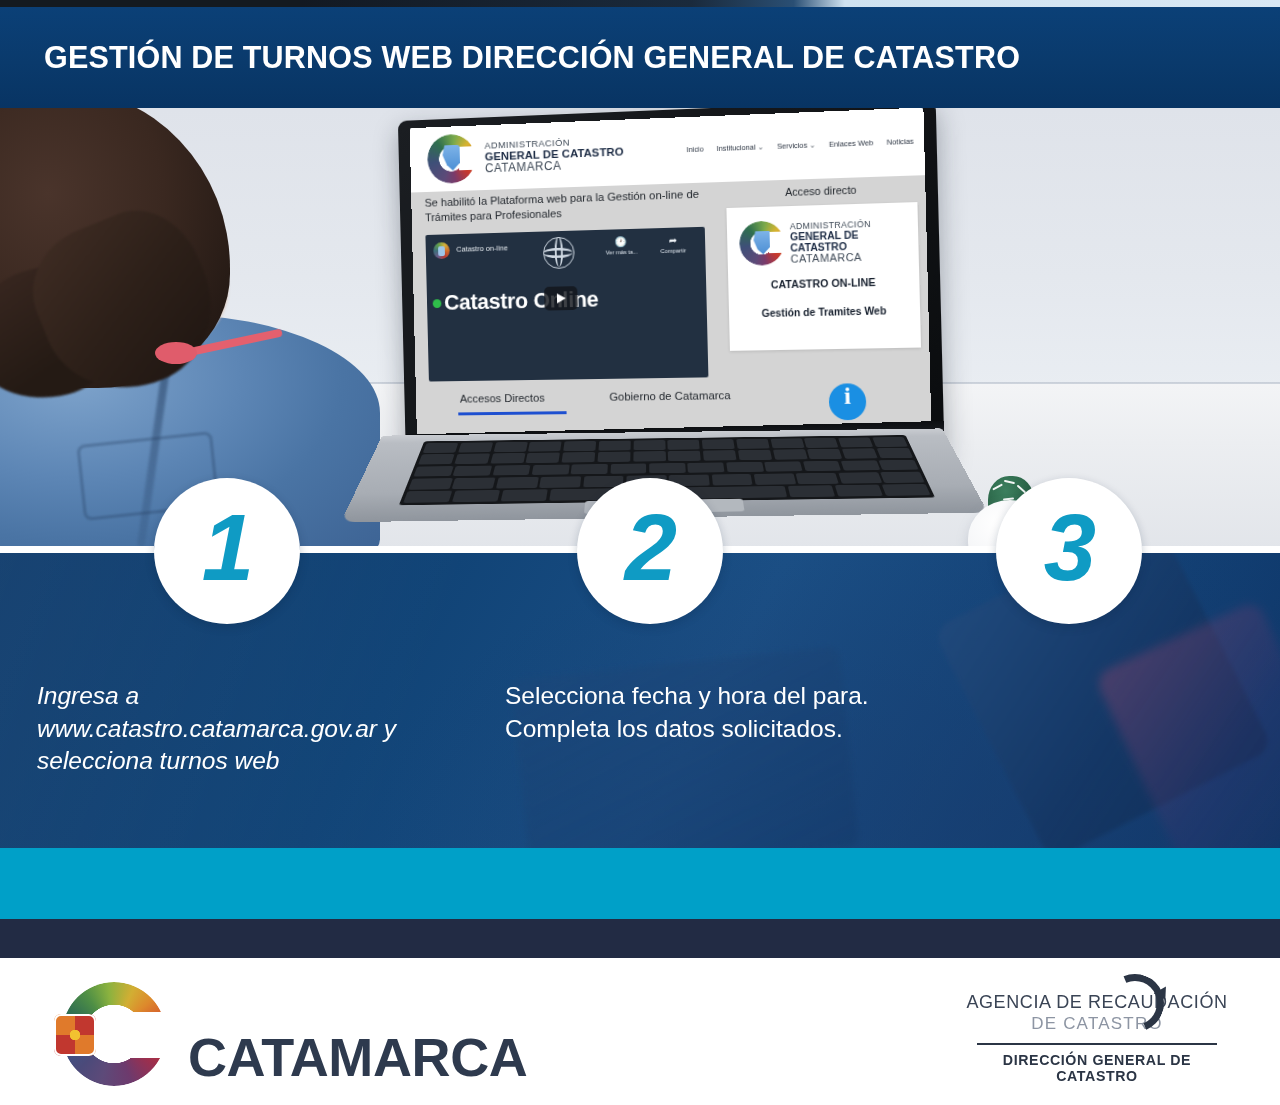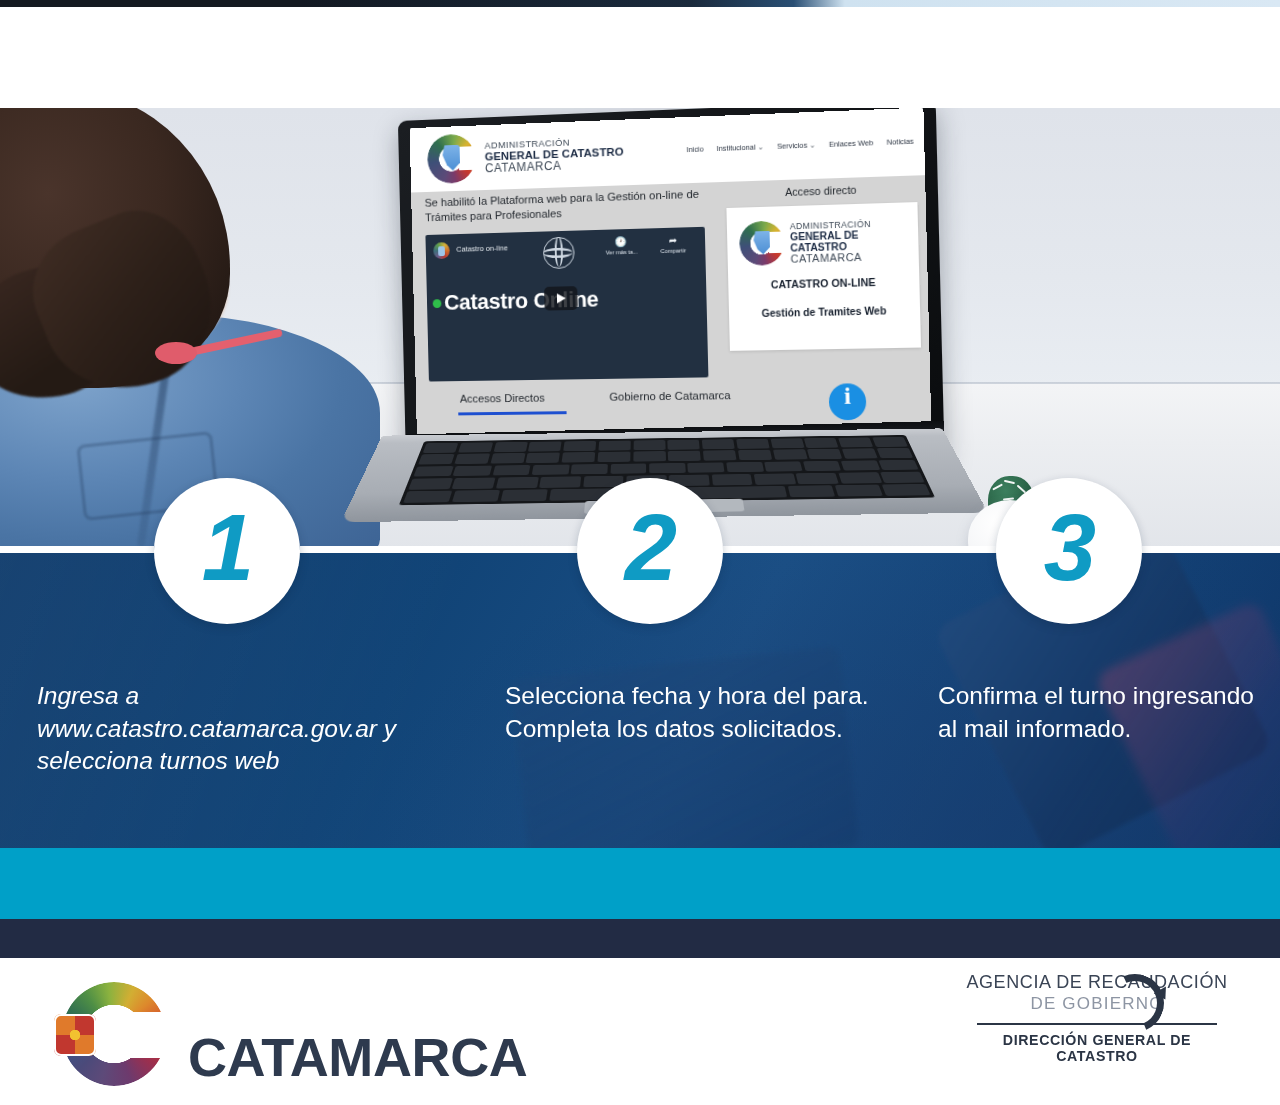--- a/index.html
+++ b/index.html
@@ -426,40 +426,43 @@
     border:7px solid #2b3545;border-radius:50%;
     border-left-color:transparent;border-bottom-color:transparent;
     transform:rotate(22deg);
   }
   .arca-swoosh::after{
     content:"";position:absolute;right:-6px;top:-3px;
     border-left:11px solid #2b3545;border-top:7px solid transparent;border-bottom:7px solid transparent;
     transform:rotate(38deg);
   }
   .arca-s1{
-    text-align:center;font-size:18px;color:#3a4455;letter-spacing:.6px;margin-top:0;
+    text-align:center;font-size:18px;color:#3a4455;letter-spacing:.6px;margin-top:20px;
   }
   .arca-s2{
     text-align:center;font-size:17px;color:#8d95a3;letter-spacing:1.2px;margin-top:1px;
   }
   .arca-rule{
     width:240px;height:2px;background:#2b3545;margin:9px auto 0 auto;
   }
   .arca-s3{
     text-align:center;font-size:14.2px;font-weight:bold;color:#2b3545;letter-spacing:.6px;margin-top:7px;
   }
 </style>
 </head>
 <body>
 
 <div class="page">
 
   <div class="top-strip"></div>
   <div class="top-strip-left"></div>
 
+  <div class="title-bar">
+    <div class="title-text">GESTIÓN DE TURNOS WEB DIRECCIÓN GENERAL DE CATASTRO</div>
+  </div>
 
   <div class="photo">
     <div class="wall"></div>
     <div class="desk-shadow"></div>
     <div class="desk"></div>
 
     <div class="woman">
       <div class="jacket"></div>
       <div class="jacket-seam"></div>
       <div class="jacket-pocket"></div>
@@ -658,35 +661,34 @@
   </div>
   <div class="circle c2">
     <span class="num">2</span>
   </div>
   <div class="circle c3">
     <span class="num">3</span>
   </div>
 
   <div class="step-text st1">Ingresa a www.catastro.catamarca.gov.ar y selecciona turnos web</div>
   <div class="step-text st2">Selecciona fecha y hora del para. Completa los datos solicitados.</div>
-  <div class="step-text st3">Confirma el turno ingresando al mail informado.</div>
 
   <div class="cyan-band"></div>
   <div class="navy-band"></div>
 
   <div class="footer">
     <div class="gob">
       <div class="gob-c"></div>
       <div class="gob-gap"></div>
       <div class="gob-glyph"></div>
       <div class="gob-t2">CATAMARCA</div>
     </div>
 
     <div class="arca">
       <div class="arca-swoosh"></div>
       <div class="arca-s1">AGENCIA DE RECAUDACIÓN</div>
-      <div class="arca-s2">DE GOBIERNO</div>
+      <div class="arca-s2">DE CATASTRO</div>
       <div class="arca-rule"></div>
       <div class="arca-s3">DIRECCIÓN GENERAL DE CATASTRO</div>
     </div>
   </div>
 
 </div>
 
 </body></html>

